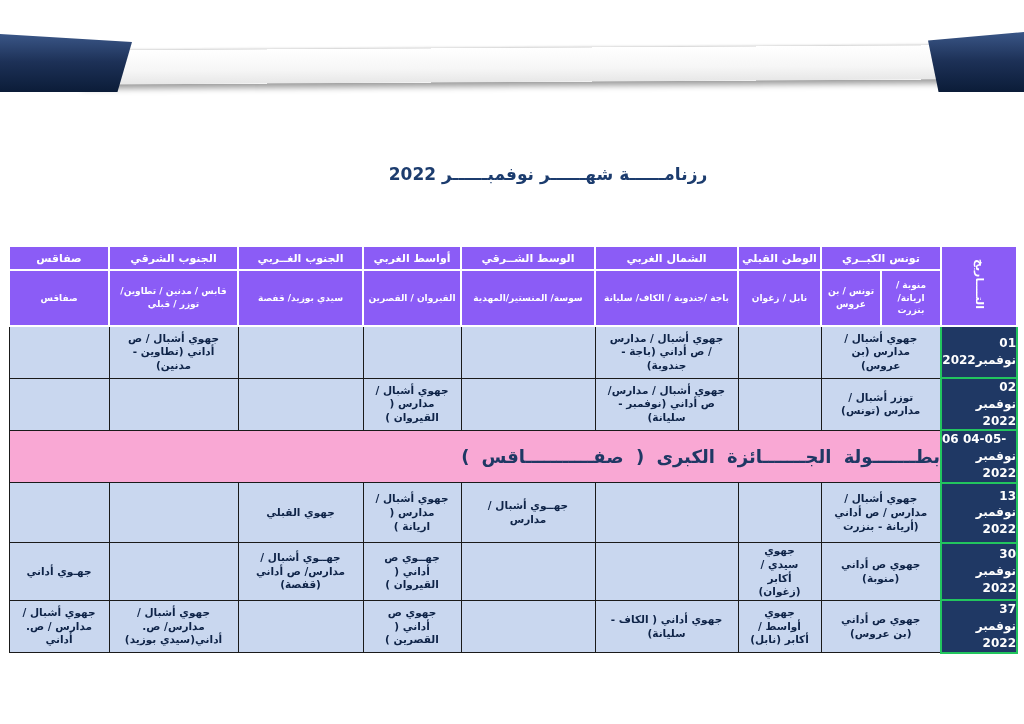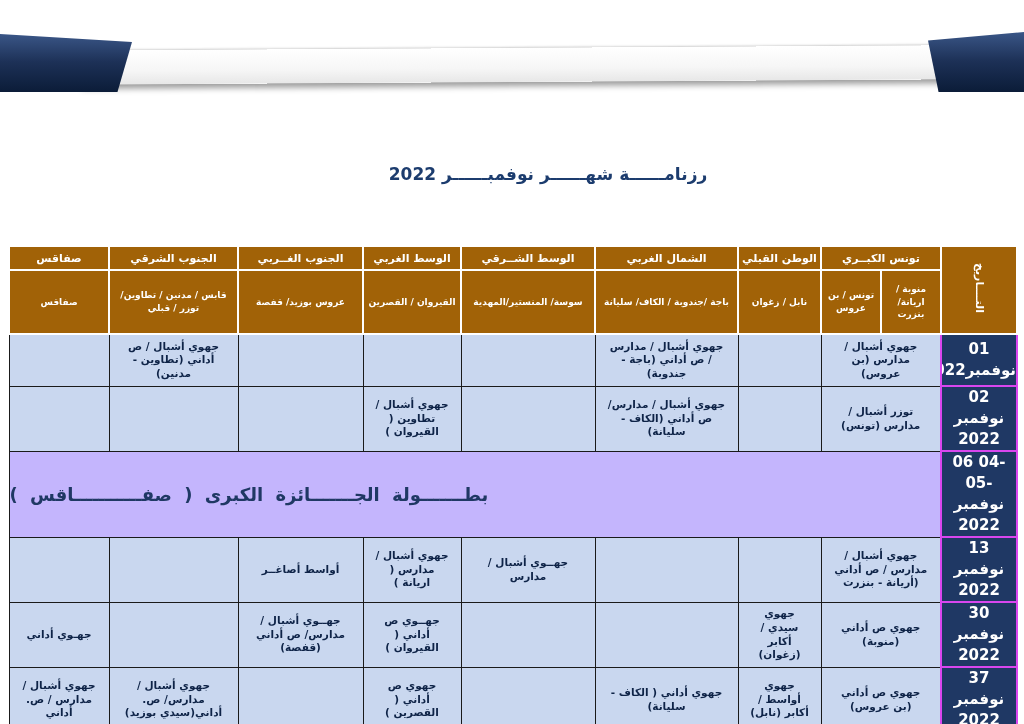--- a/index.html
+++ b/index.html
@@ -34,41 +34,41 @@
   }
 
   
   table.sched {
     position:absolute; top:245px; left:8px; width:1008px;
     border-collapse:collapse; table-layout:fixed; direction:rtl;
     border:1px solid #3a3a3a;
   }
   .sched th, .sched td { overflow:hidden; }
   .nv {
-    background:#a16207; color:#ffffff; font-weight:bold;
+    background:#8b5cf6; color:#ffffff; font-weight:bold;
     text-align:center; vertical-align:middle;
     border:2px solid #ffffff;
   }
   .region { font-size:11px; padding:2px 1px; }
   .subr   { font-size:9px;  padding:1px 2px; line-height:1.4; }
   .cell {
     background:#c9d7ef; border:1px solid #1a1a1a;
     color:#0e2347; font-weight:bold; font-size:10.5px;
     text-align:center; vertical-align:middle;
     padding:1px 11px; line-height:1.3;
   }
   .datec {
-    background:#1f3864; color:#ffffff; border:2px solid #d946ef;
-    font-weight:bold; font-size:15px;
-    text-align:center; vertical-align:middle; line-height:1.4;
+    background:#1f3864; color:#ffffff; border:2px solid #22c55e;
+    font-weight:bold; font-size:12px;
+    vertical-align:middle; line-height:1.4;
   }
   .prize {
-    background:#c4b5fd; border:1px solid #1a1a1a;
+    background:#f9a8d4; border:1px solid #1a1a1a;
     color:#1f3864; font-weight:bold; font-size:18px;
-    text-align:left; vertical-align:middle;
+    text-align:right; vertical-align:middle;
     word-spacing:6px;
   }
   .vert-text {
     writing-mode:vertical-rl;
     display:inline-block;
     font-size:11px; letter-spacing:2px;
   }
 </style>
 </head>
 <body>
@@ -99,34 +99,34 @@
     <tbody>
 
       <tr style="height:24px">
         <th class="nv" rowspan="2">
           <span class="vert-text">التــــاريخ</span>
         </th>
         <th class="nv region" colspan="2">تونس الكبــري</th>
         <th class="nv region">الوطن القبلي</th>
         <th class="nv region">الشمال الغربي</th>
         <th class="nv region">الوسط الشــرقي</th>
-        <th class="nv region">الوسط الغربي</th>
+        <th class="nv region">أواسط الغربي</th>
         <th class="nv region">الجنوب الغــربي</th>
         <th class="nv region">الجنوب الشرقي</th>
         <th class="nv region">صفاقس</th>
       </tr>
 
-      <tr style="height:64px">
+      <tr style="height:56px">
         <th class="nv subr">منوبة / اريانة/بنزرت</th>
         <th class="nv subr">تونس / بن عروس</th>
         <th class="nv subr">نابل / زغوان</th>
         <th class="nv subr">باجة /جندوبة / الكاف/ سليانة</th>
         <th class="nv subr">سوسة/ المنستير/المهدية</th>
         <th class="nv subr">القيروان / القصرين</th>
-        <th class="nv subr">عروس بوزيد/ قفصة</th>
+        <th class="nv subr">سيدي بوزيد/ قفصة</th>
         <th class="nv subr">قابس / مدنين / تطاوين/ توزر / قبلي</th>
         <th class="nv subr">صفاقس</th>
       </tr>
 
       <tr style="height:52px">
         <td class="datec">
           <div>01</div>
           <div>نوفمبر2022</div>
         </td>
         <td class="cell" colspan="2">جهوي أشبال / مدارس (بن عروس)</td>
@@ -139,23 +139,23 @@
         <td class="cell"></td>
       </tr>
 
       <tr style="height:48px">
         <td class="datec">
           <div>02</div>
           <div>نوفمبر 2022</div>
         </td>
         <td class="cell" colspan="2">توزر أشبال / مدارس (تونس)</td>
         <td class="cell"></td>
-        <td class="cell">جهوي أشبال / مدارس/ ص أداني (الكاف - سليانة)</td>
-        <td class="cell"></td>
-        <td class="cell">جهوي أشبال / تطاوين ( القيروان )</td>
+        <td class="cell">جهوي أشبال / مدارس/ ص أداني (نوفمبر - سليانة)</td>
+        <td class="cell"></td>
+        <td class="cell">جهوي أشبال / مدارس ( القيروان )</td>
         <td class="cell"></td>
         <td class="cell"></td>
         <td class="cell"></td>
       </tr>
 
       <tr style="height:38px">
         <td class="datec">
           <div dir="ltr">06 04-05-</div>
           <div>نوفمبر 2022</div>
         </td>
@@ -165,21 +165,21 @@
       <tr style="height:60px">
         <td class="datec">
           <div>13</div>
           <div>نوفمبر 2022</div>
         </td>
         <td class="cell" colspan="2">جهوي أشبال / مدارس / ص أداني (أريانة - بنزرت</td>
         <td class="cell"></td>
         <td class="cell"></td>
         <td class="cell">جهــوي أشبال / مدارس</td>
         <td class="cell">جهوي أشبال / مدارس ( اريانة )</td>
-        <td class="cell">أواسط أصاغــر</td>
+        <td class="cell">جهوي القبلي</td>
         <td class="cell"></td>
         <td class="cell"></td>
       </tr>
 
       <tr style="height:52px">
         <td class="datec">
           <div>30</div>
           <div>نوفمبر 2022</div>
         </td>
         <td class="cell" colspan="2">جهوي ص أداني (منوبة)</td>

